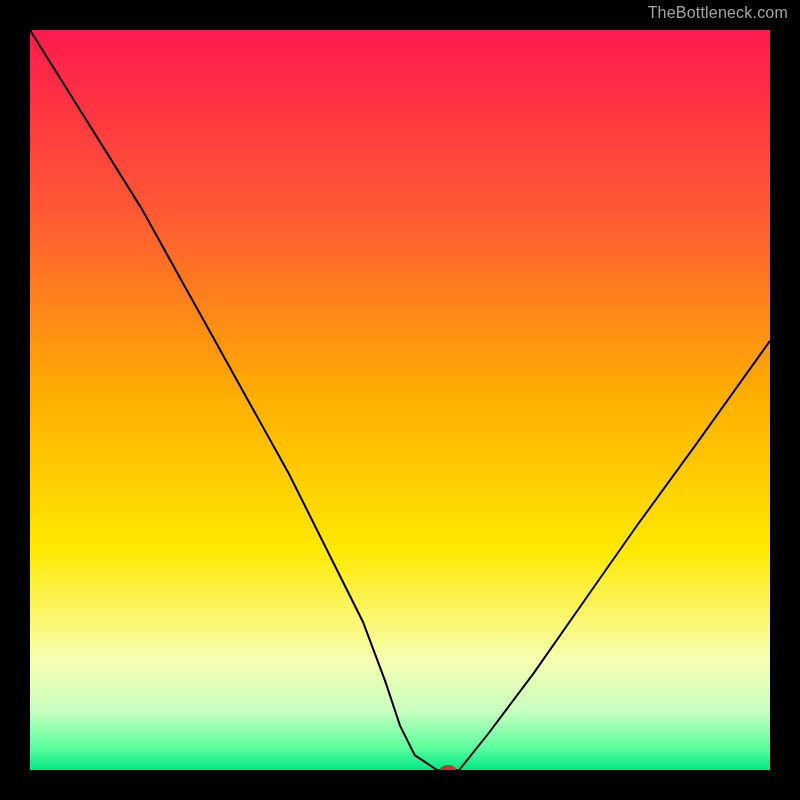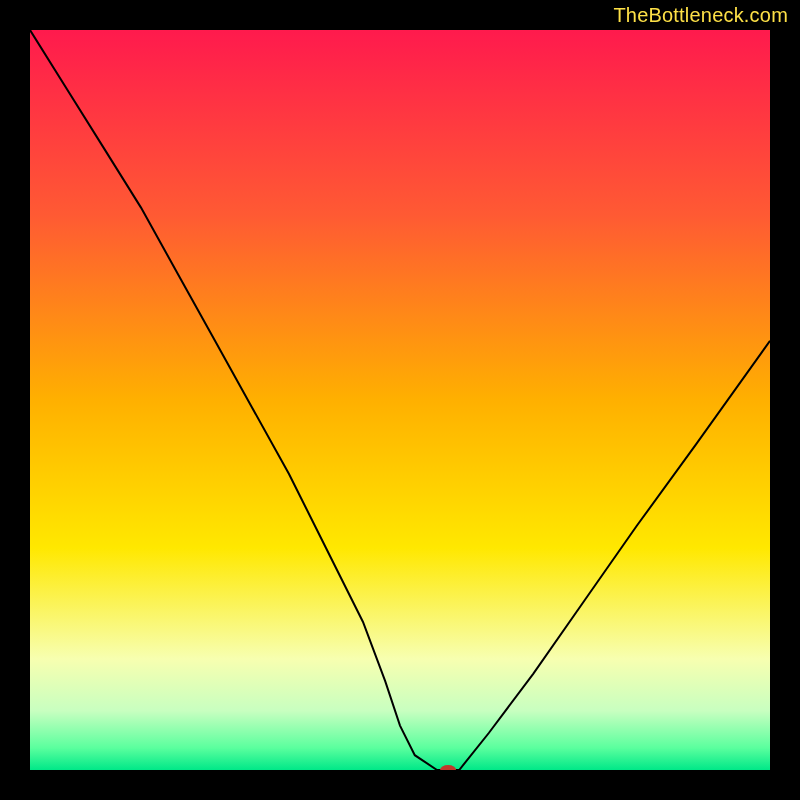--- a/index.html
+++ b/index.html
@@ -14,22 +14,22 @@
   .outer {
     position: relative;
     width: 800px;
     height: 800px;
     background: #000;
   }
   .watermark {
     position: absolute;
     top: 4px;
     right: 12px;
-    color: #fde047;
-    font-size: 20px;
+    color: #a3a3a3;
+    font-size: 16px;
     letter-spacing: 0.2px;
     z-index: 5;
   }
   .plot-area {
     position: absolute;
     left: 30px;
     top: 30px;
     width: 740px;
     height: 740px;
     

